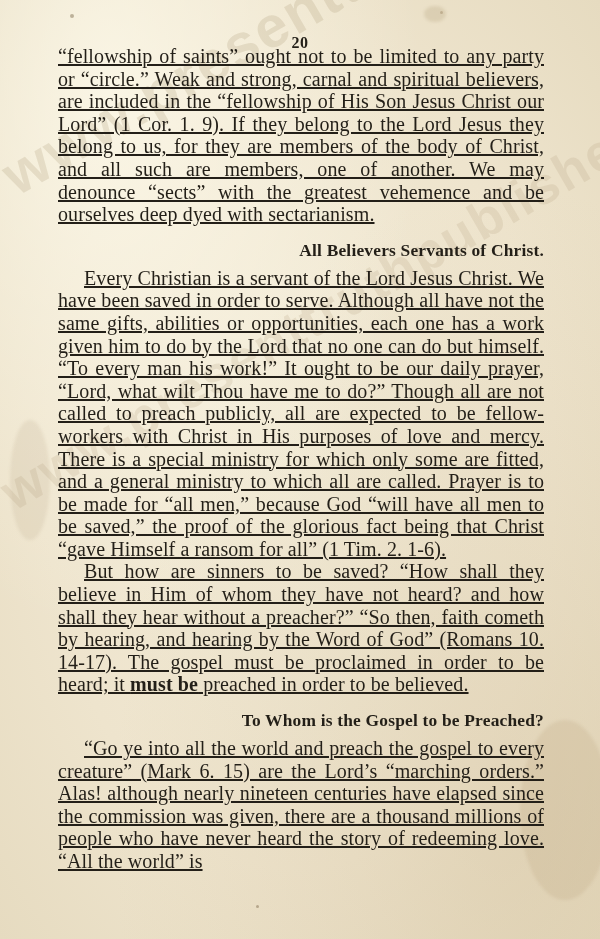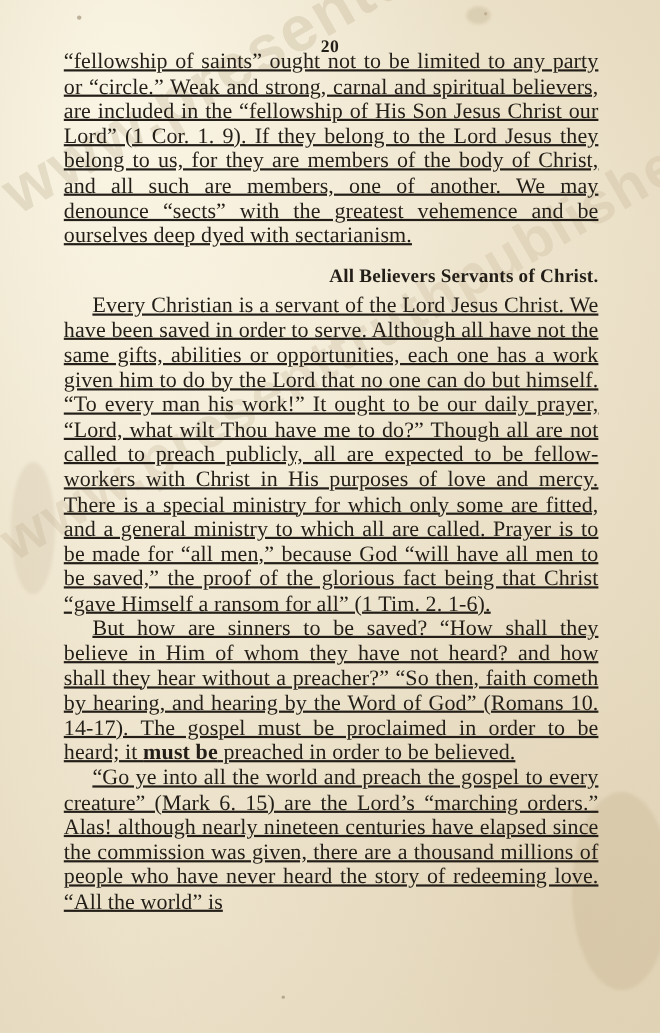--- a/index.html
+++ b/index.html
@@ -122,17 +122,18 @@
   <div class="content">
 
     <p class="body">“fellowship of saints” ought not to be limited to any party or “circle.”   Weak and strong, carnal and spiritual believers, are included in the “fellowship of His Son Jesus Christ our Lord” (1 Cor. 1. 9).   If they belong to the Lord Jesus they belong to us, for they are members of the body of Christ, and all such are members, one of another.   We may denounce “sects” with the greatest vehemence  and be ourselves deep dyed with sectarianism.</p>
 
     <h2 class="heading">All Believers Servants of Christ.</h2>
 
     <p class="body indent">Every Christian is a servant of the Lord Jesus Christ.   We have been saved in order to serve.   Although all have not the same gifts, abilities or opportunities, each one has a work given him to do by the Lord that no one can do but himself.   “To every man his work!”   It ought to be our daily prayer, “Lord, what wilt Thou have me to do?”   Though all are not called to preach publicly, all are expected to be fellow-workers with Christ in His purposes of love and mercy.   There is a special ministry for which only some are fitted, and a general ministry to which all are called.   Prayer is to be made for “all men,” because God “will have all men to be saved,” the proof of the glorious fact being that Christ “gave Himself a ransom for all” (1 Tim. 2. 1-6).</p>
 
     <p class="body indent"><span>But how are sinners to be saved?   “How shall they believe in Him of whom they have not heard? and how shall they hear without a preacher?”   “So then, faith cometh by hearing, and hearing by the Word of God” (Romans 10. 14-17).   The gospel must be proclaimed in order to be heard;  it </span><span class="bold-inline">must  be</span><span> preached in order to be believed.</span></p>
 
+    <h2 class="heading">To Whom is the Gospel to be Preached?</h2>
 
     <p class="body indent">“Go ye into all the world and preach the gospel to every creature” (Mark 6. 15) are the Lord’s “marching orders.”   Alas! although nearly nineteen centuries have elapsed since the commission was given, there are a thousand millions of people who have never heard the story of redeeming love.   “All the world” is</p>
 
   </div>
 </div>
 
 </body></html>

